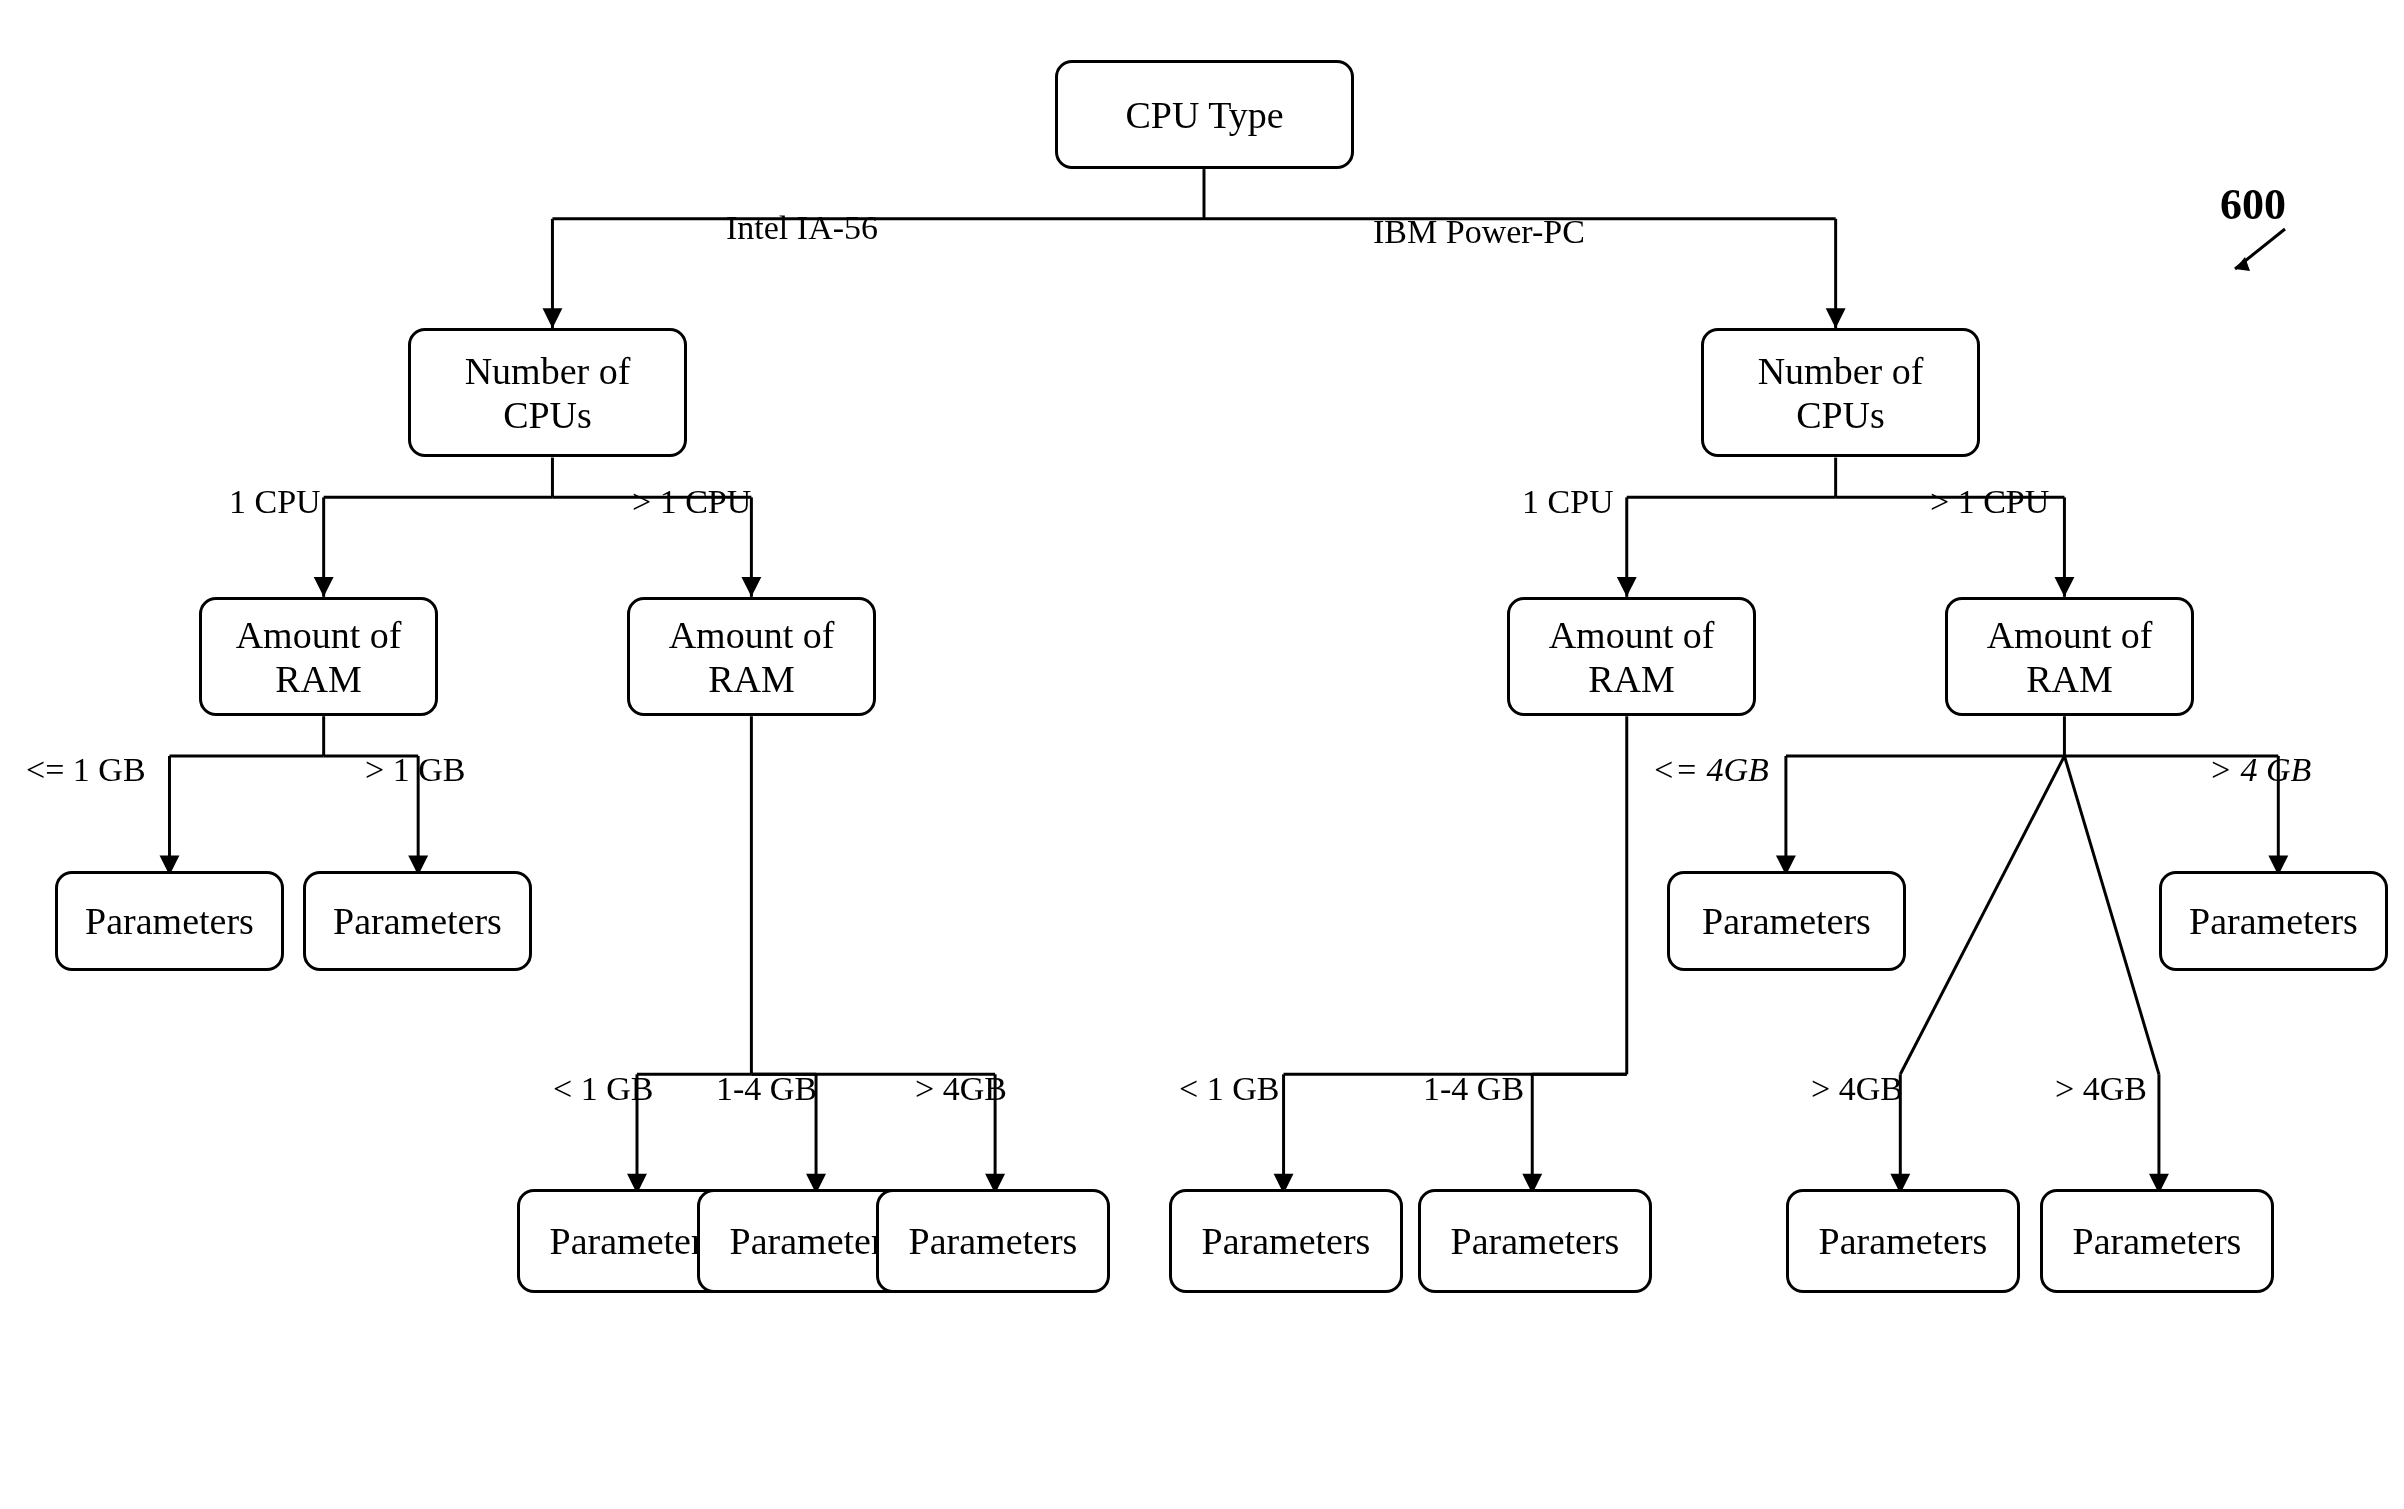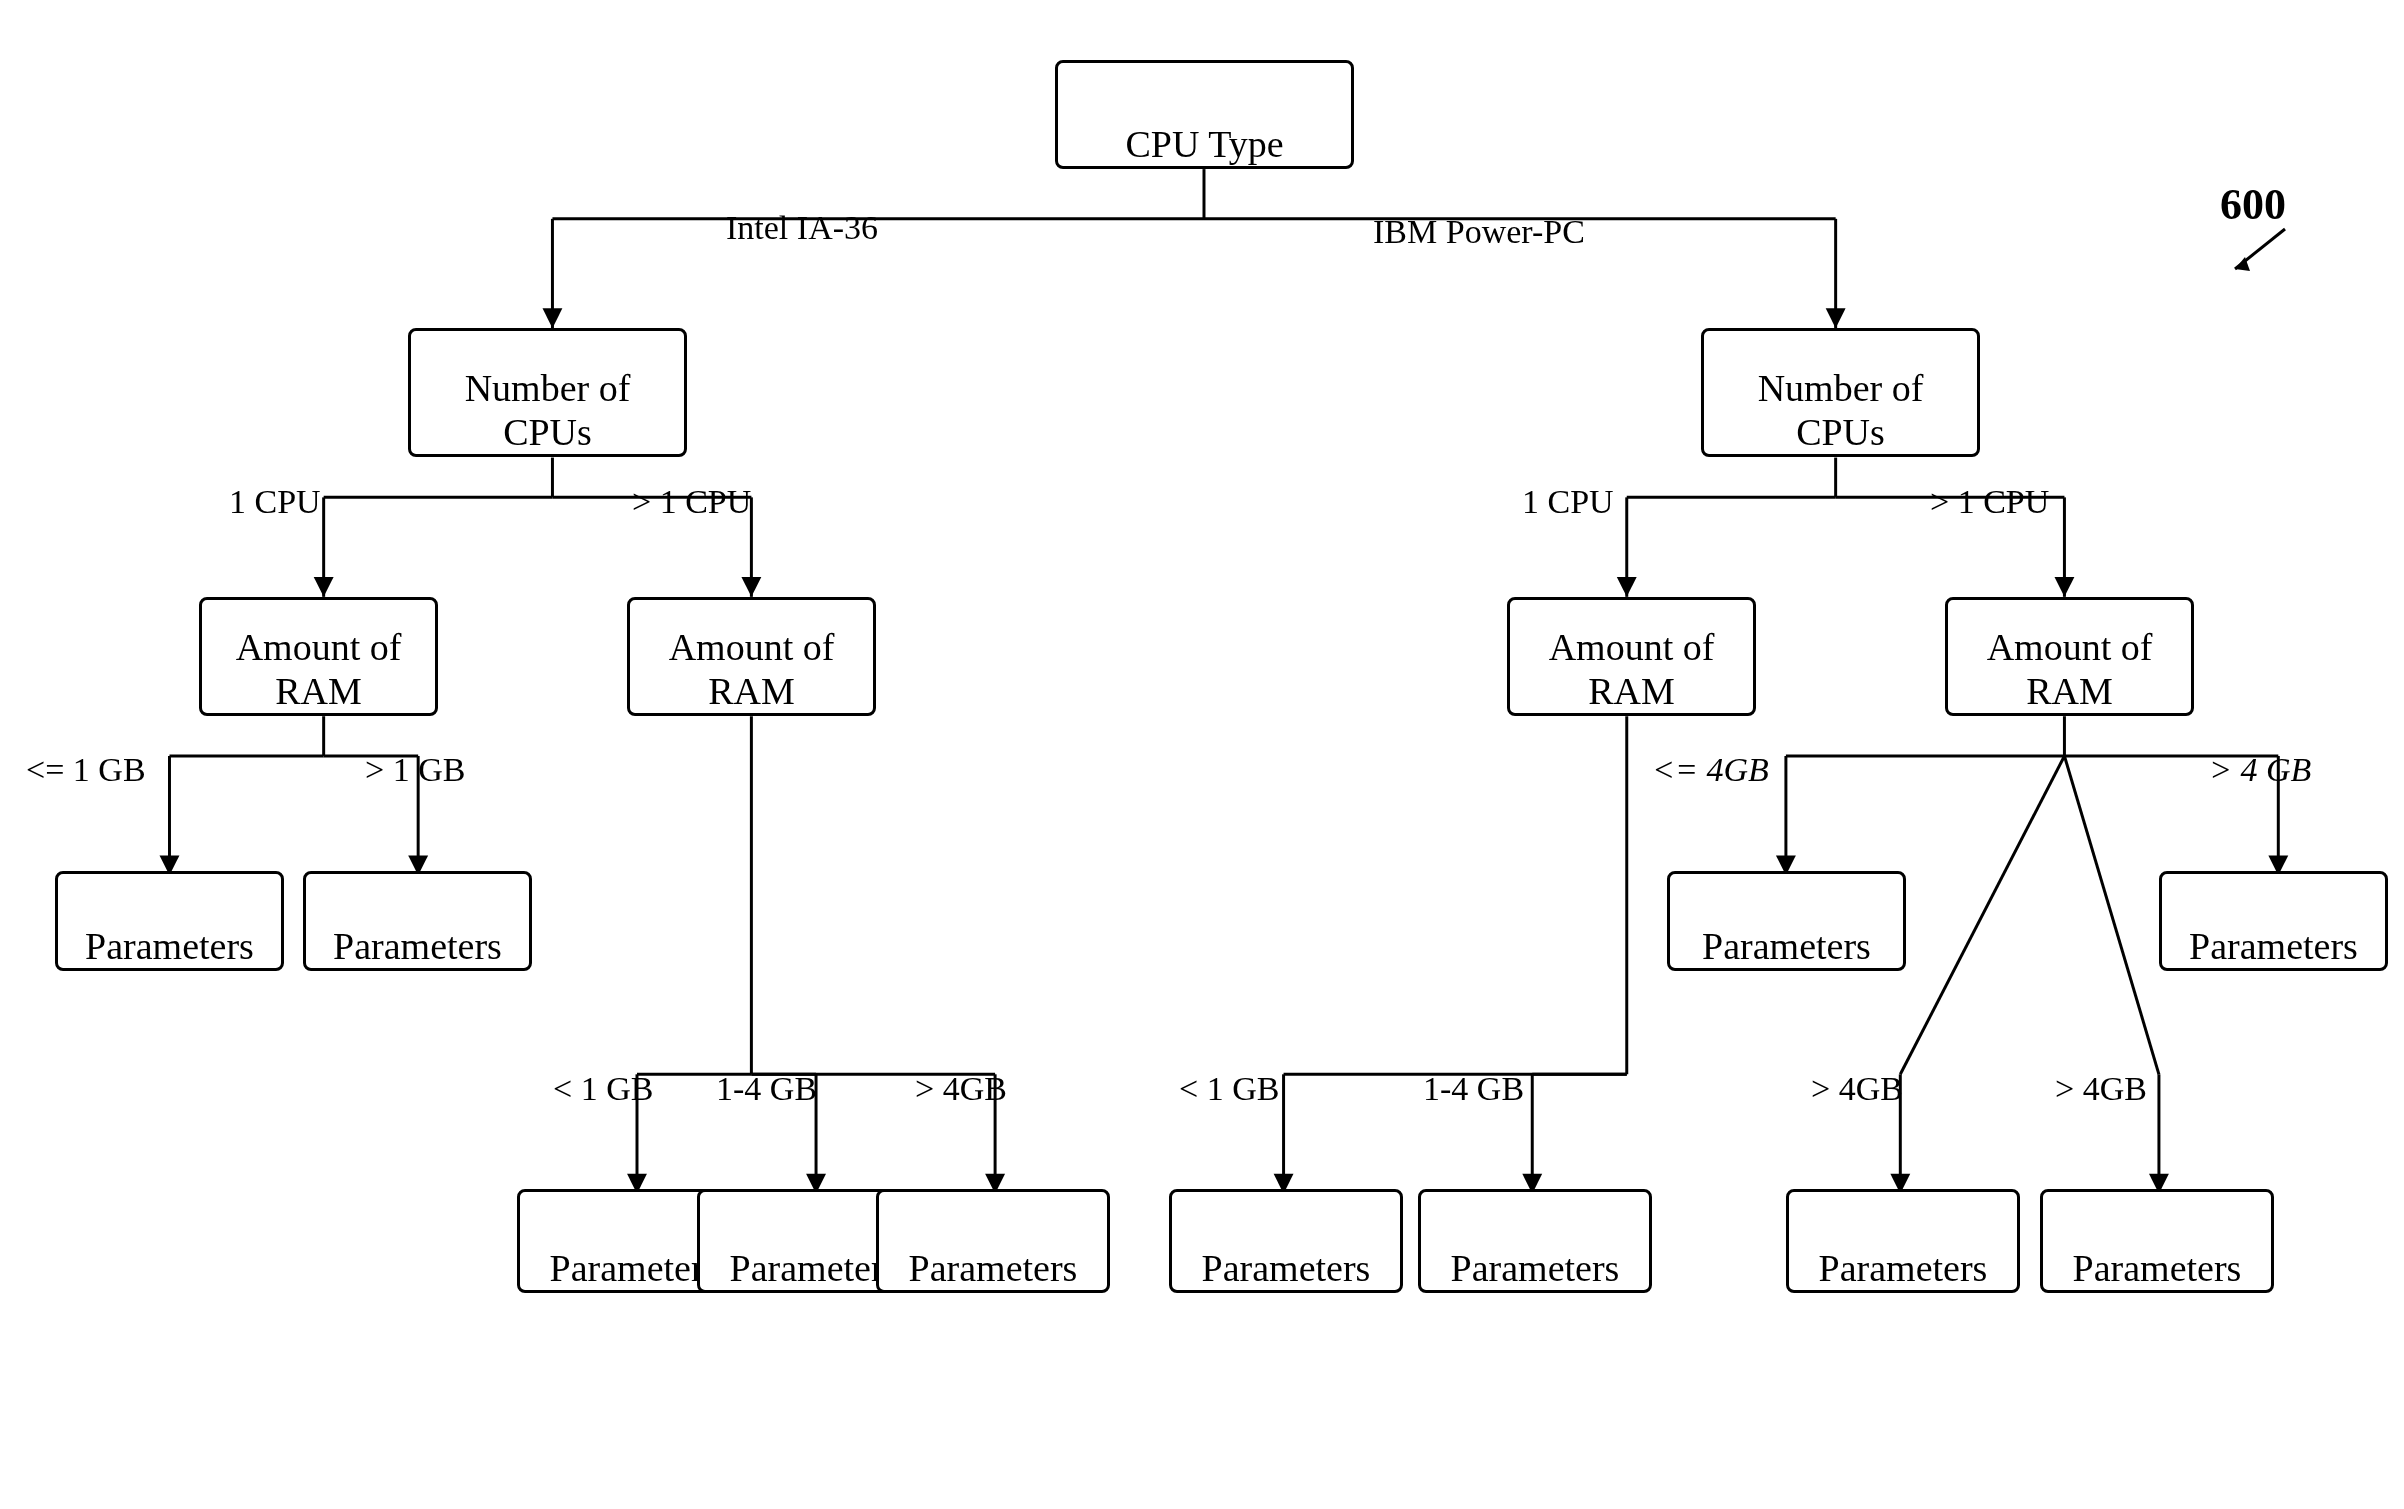--- a/index.html
+++ b/index.html
@@ -32,22 +32,21 @@
       align-items: center;
       justify-content: center;
       text-align: center;
       font-size: 38px;
       font-weight: normal;
       background: #fff;
       border: 3px solid #000;
     }
 
     .node-rounded {
-      border-radius: 8px;
-      align-items: flex-end;
+      border-radius: 17px;
     }
 
     .label-text {
       position: absolute;
       font-size: 34px;
       background: transparent;
       white-space: nowrap;
     }
 
     .ref-number {
@@ -211,21 +210,21 @@
   </div>
 
   <div class="node node-rounded" style="left:1786px; top:1189px; width:234px; height:104px;">
     <span>Parameters</span>
   </div>
 
   <div class="node node-rounded" style="left:2040px; top:1189px; width:234px; height:104px;">
     <span>Parameters</span>
   </div>
 
-  <div class="label-text" style="left:726px; top:209px;">Intel IA-36</div>
+  <div class="label-text" style="left:726px; top:209px;">Intel IA-56</div>
 
   <div class="label-text" style="left:1373px; top:213px;">IBM Power-PC</div>
 
   <div class="label-text" style="left:229px; top:483px;">1 CPU</div>
 
   <div class="label-text" style="left:632px; top:483px;">&gt; 1 CPU</div>
 
   <div class="label-text" style="left:1522px; top:483px;">1 CPU</div>
 
   <div class="label-text" style="left:1930px; top:483px;">&gt; 1 CPU</div>

